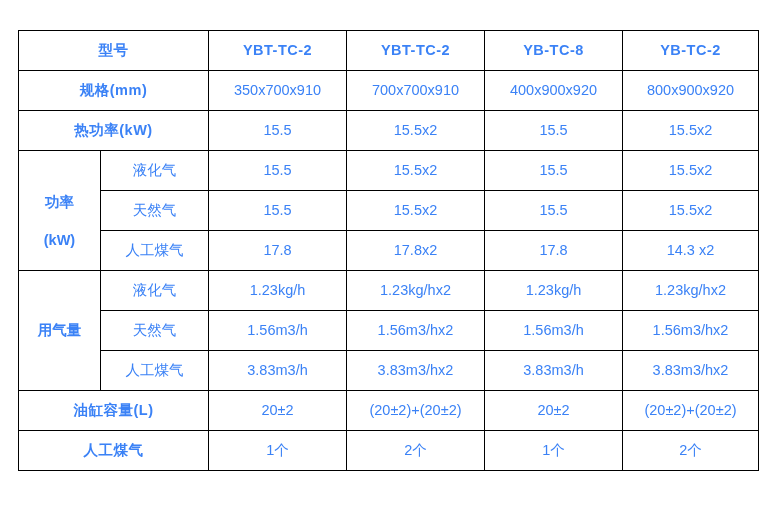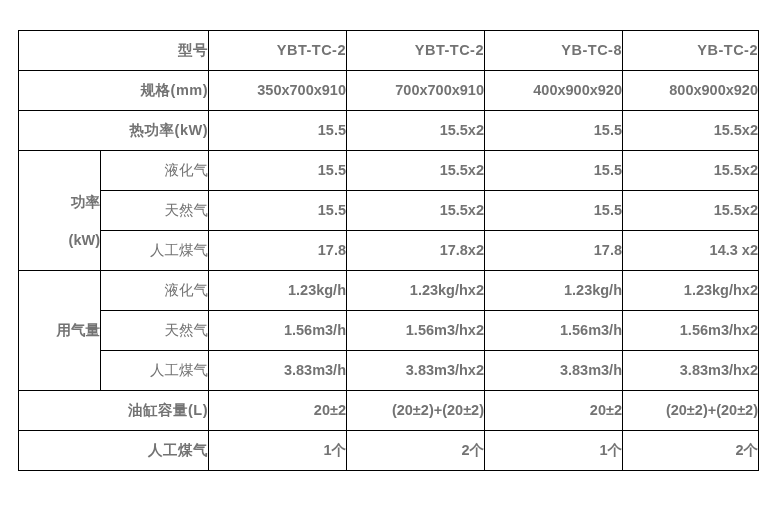--- a/index.html
+++ b/index.html
@@ -20,40 +20,40 @@
     top: 30px;
     width: 740px;
   }
   table.spec {
     border-collapse: collapse;
     width: 740px;
     table-layout: fixed;
   }
   table.spec td {
     border: 1px solid #000000;
-    text-align: right;
+    text-align: center;
     vertical-align: middle;
     font-size: 14.5px;
-    color: #737373;
+    color: #3b82f6;
     padding: 0;
     height: 39px;
     line-height: 1.25;
   }
   td.label {
     font-weight: bold;
     letter-spacing: 0.5px;
   }
   td.sublabel {
     font-weight: normal;
   }
   td.groupname {
     font-weight: bold;
   }
   td.val {
-    font-weight: bold;
+    font-weight: normal;
   }
   .two-line {
     display: block;
     line-height: 1.15;
     margin-top: 21px;
   }
   col.c0 { width: 82px; }
   col.c1 { width: 108px; }
   col.c2 { width: 138px; }
   col.c3 { width: 138px; }

